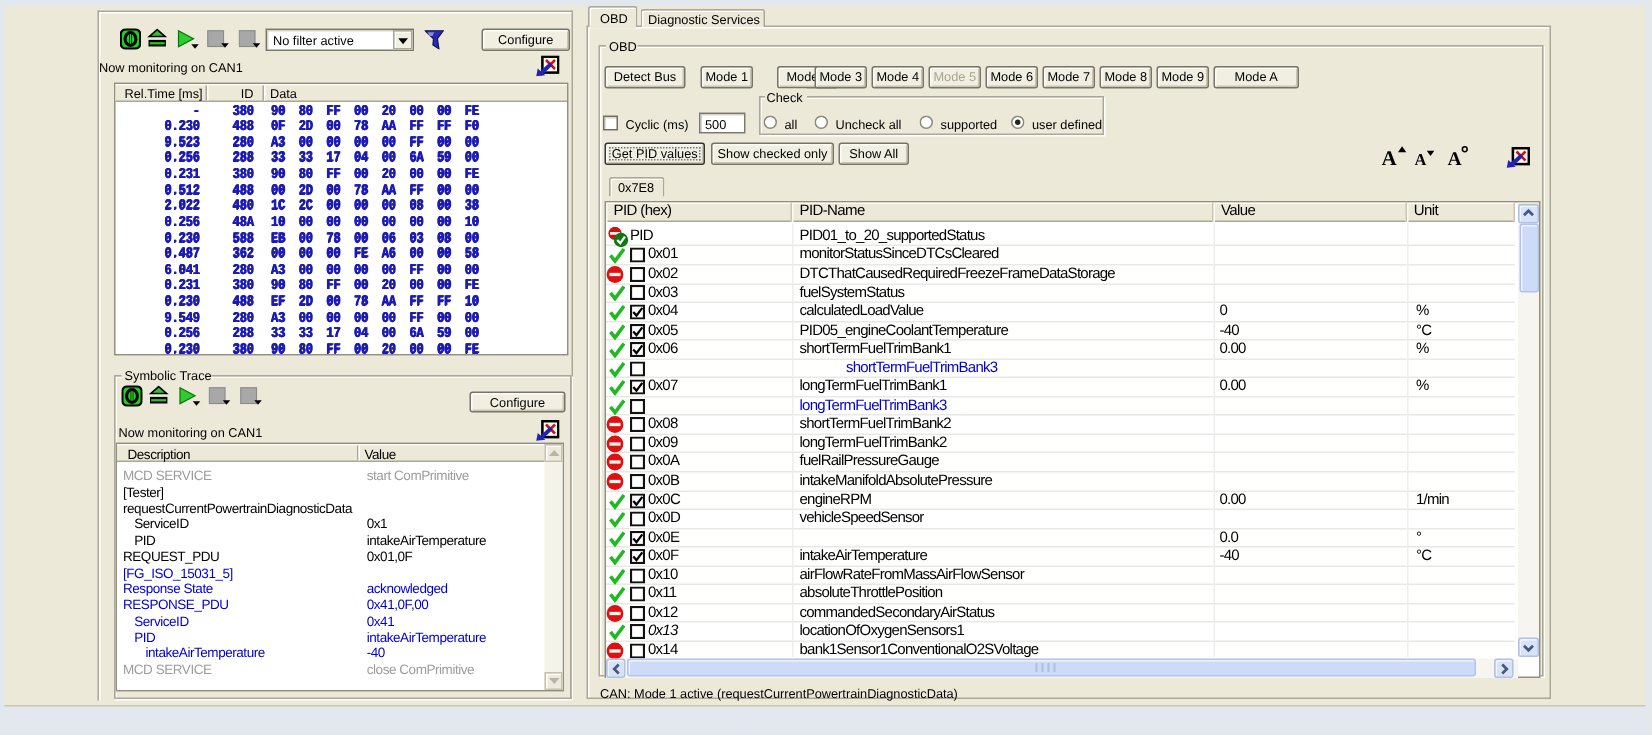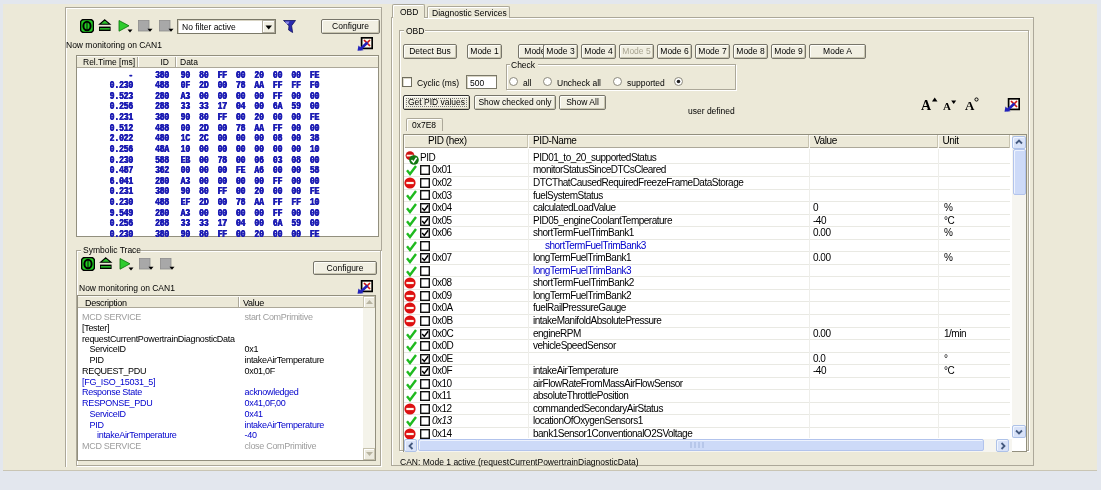--- a/index.html
+++ b/index.html
@@ -273,21 +273,21 @@
     </svg>
 <div class="abs" style="left:557px;top:78px;font-size:8.5px;font-weight:normal;color:#000;white-space:nowrap;">Uncheck all</div>
 <svg class="abs" style="left:613px;top:77px" width="9" height="9" viewBox="0 0 9 9">
       <circle cx="4.5" cy="4.5" r="4" fill="#fff" stroke="#8a887a" stroke-width="1"></circle>
     </svg>
 <div class="abs" style="left:627px;top:78px;font-size:8.5px;font-weight:normal;color:#000;white-space:nowrap;">supported</div>
 <svg class="abs" style="left:674px;top:77px" width="9" height="9" viewBox="0 0 9 9">
       <circle cx="4.5" cy="4.5" r="4" fill="#fff" stroke="#8a887a" stroke-width="1"></circle>
       <circle cx="4.5" cy="4.5" r="1.8" fill="#222"></circle>
     </svg>
-<div class="abs" style="left:688px;top:78px;font-size:8.5px;font-weight:normal;color:#000;white-space:nowrap;margin-top:28px;">user defined</div>
+<div class="abs" style="left:688px;top:78px;font-size:8.5px;font-weight:normal;color:#000;white-space:nowrap;">user defined</div>
 <div class="btn" style="left:403px;top:95px;width:67px;height:15px;line-height:13px;border-color:#333;outline:1px dotted #777;outline-offset:-4px;">Get PID values</div>
 <div class="btn" style="left:474px;top:95px;width:82px;height:15px;line-height:13px;">Show checked only</div>
 <div class="btn" style="left:559px;top:95px;width:47px;height:15px;line-height:13px;">Show All</div>
 <svg class="abs" style="left:921px;top:97px" width="17" height="14" viewBox="0 0 17 14">
       <text x="0" y="13" font-family="Liberation Serif" font-size="14" font-weight="bold">A</text>
       <polygon points="11,4.5 16.5,4.5 13.7,0.5" fill="#000"></polygon>
     </svg>
 <svg class="abs" style="left:943px;top:100px" width="14" height="11" viewBox="0 0 14 11">
       <text x="0" y="10" font-family="Liberation Serif" font-size="11" font-weight="bold">A</text>
       <polygon points="8.2,0.5 13.2,0.5 10.7,4" fill="#000"></polygon>
@@ -298,21 +298,21 @@
     </svg>
 <svg class="abs" style="left:1004px;top:98px" width="16" height="14" viewBox="0 0 16 14">
       <rect x="4.6" y="0.8" width="10.6" height="10.6" fill="#fffbee" stroke="#000" stroke-width="1.7"></rect>
       <path d="M7 3 L13 9 M13 3 L7 9" stroke="#cc1111" stroke-width="1.7"></path>
       <path d="M10.5 5.5 L3 12.5" stroke="#2222bb" stroke-width="2.6"></path>
       <polygon points="0.5,13.8 6.5,13.2 1.5,8.6" fill="#2222bb"></polygon>
     </svg>
 <div class="abs" style="left:406px;top:118px;width:37px;height:13px;background:#ece9d8;border:1px solid #aca899;border-bottom:none;border-radius:2px 2px 0 0;box-shadow:inset 1px 1px 0 #fff;"></div>
 <div class="abs" style="left:412px;top:120px;font-size:8.5px;font-weight:normal;color:#000;white-space:nowrap;">0x7E8</div>
 <div class="abs" style="left:403px;top:134px;width:624px;height:318px;background:#fff;border:1px solid #928f7e;"></div>
-<div class="hdrcell" style="left:404px;top:135px;width:124px;height:13px;padding-left:19px;"><span style="margin-left:5px;">PID (hex)</span></div>
+<div class="hdrcell" style="left:404px;top:135px;width:124px;height:13px;"><span style="margin-left:5px;">PID (hex)</span></div>
 <div class="hdrcell" style="left:528px;top:135px;width:281px;height:13px;"><span style="margin-left:5px;">PID-Name</span></div>
 <div class="hdrcell" style="left:809px;top:135px;width:128.5px;height:13px;"><span style="margin-left:5px;">Value</span></div>
 <div class="hdrcell" style="left:937.5px;top:135px;width:72px;height:13px;"><span style="margin-left:5px;">Unit</span></div>
 <div class="abs" style="left:1012px;top:135px;width:14px;height:13px;background:#ece9d8;"></div>
 <div class="abs" style="left:404px;top:163.4px;width:606px;height:1px;background:#e9e9e3;"></div>
 <svg class="abs" style="left:405px;top:150.8px" width="14" height="14" viewBox="0 0 14 14">
       <circle cx="5" cy="4.6" r="4.4" fill="#cc1111"></circle>
       <rect x="1.7" y="3.7" width="6.6" height="1.8" fill="#fff8ee"></rect>
       <circle cx="9" cy="9" r="4.8" fill="#117711"></circle>
       <path d="M6.5 9 L8.5 11.2 L11.6 6.8" fill="none" stroke="#fff" stroke-width="1.5"></path>
@@ -383,21 +383,21 @@
 <div class="prow" style="left:533px;top:227.1px;color:#000;">shortTermFuelTrimBank1</div>
 <div class="prow" style="left:813px;top:227.1px;">0.00</div>
 <div class="prow" style="left:944px;top:227.1px;">%</div>
 <div class="abs" style="left:404px;top:251.2px;width:606px;height:1px;background:#e9e9e3;"></div>
 <svg class="abs" style="left:406px;top:240.6500000000001px" width="11" height="11" viewBox="0 0 11 11">
       <path d="M1 5.2 L4 9 L10 1" fill="none" stroke="#1fba1f" stroke-width="2.4"></path>
     </svg>
 <svg class="abs" style="left:420px;top:240.6500000000001px" width="10" height="10" viewBox="0 0 10 10">
       <rect x="0.7" y="0.7" width="8.6" height="8.6" fill="#fff" stroke="#111" stroke-width="1.4"></rect>
     </svg>
-<div class="prow" style="left:533px;top:239.7px;color:#0000cc;padding-left:12px;">shortTermFuelTrimBank3</div>
+<div class="prow" style="left:552px;top:239.7px;color:#0000cc;padding-left:12px;">shortTermFuelTrimBank3</div>
 <div class="abs" style="left:404px;top:263.8px;width:606px;height:1px;background:#e9e9e3;"></div>
 <svg class="abs" style="left:406px;top:253.2000000000001px" width="11" height="11" viewBox="0 0 11 11">
       <path d="M1 5.2 L4 9 L10 1" fill="none" stroke="#1fba1f" stroke-width="2.4"></path>
     </svg>
 <svg class="abs" style="left:420px;top:253.2000000000001px" width="10" height="10" viewBox="0 0 10 10">
       <rect x="0.7" y="0.7" width="8.6" height="8.6" fill="#fff" stroke="#111" stroke-width="1.4"></rect>
       <path d="M2.2 5 L4.3 7.4 L8.2 2.2" fill="none" stroke="#000" stroke-width="1.5"></path>
     </svg>
 <div class="prow" style="left:432px;top:252.2px;color:#000;">0x07</div>
 <div class="prow" style="left:533px;top:252.2px;color:#000;">longTermFuelTrimBank1</div>

